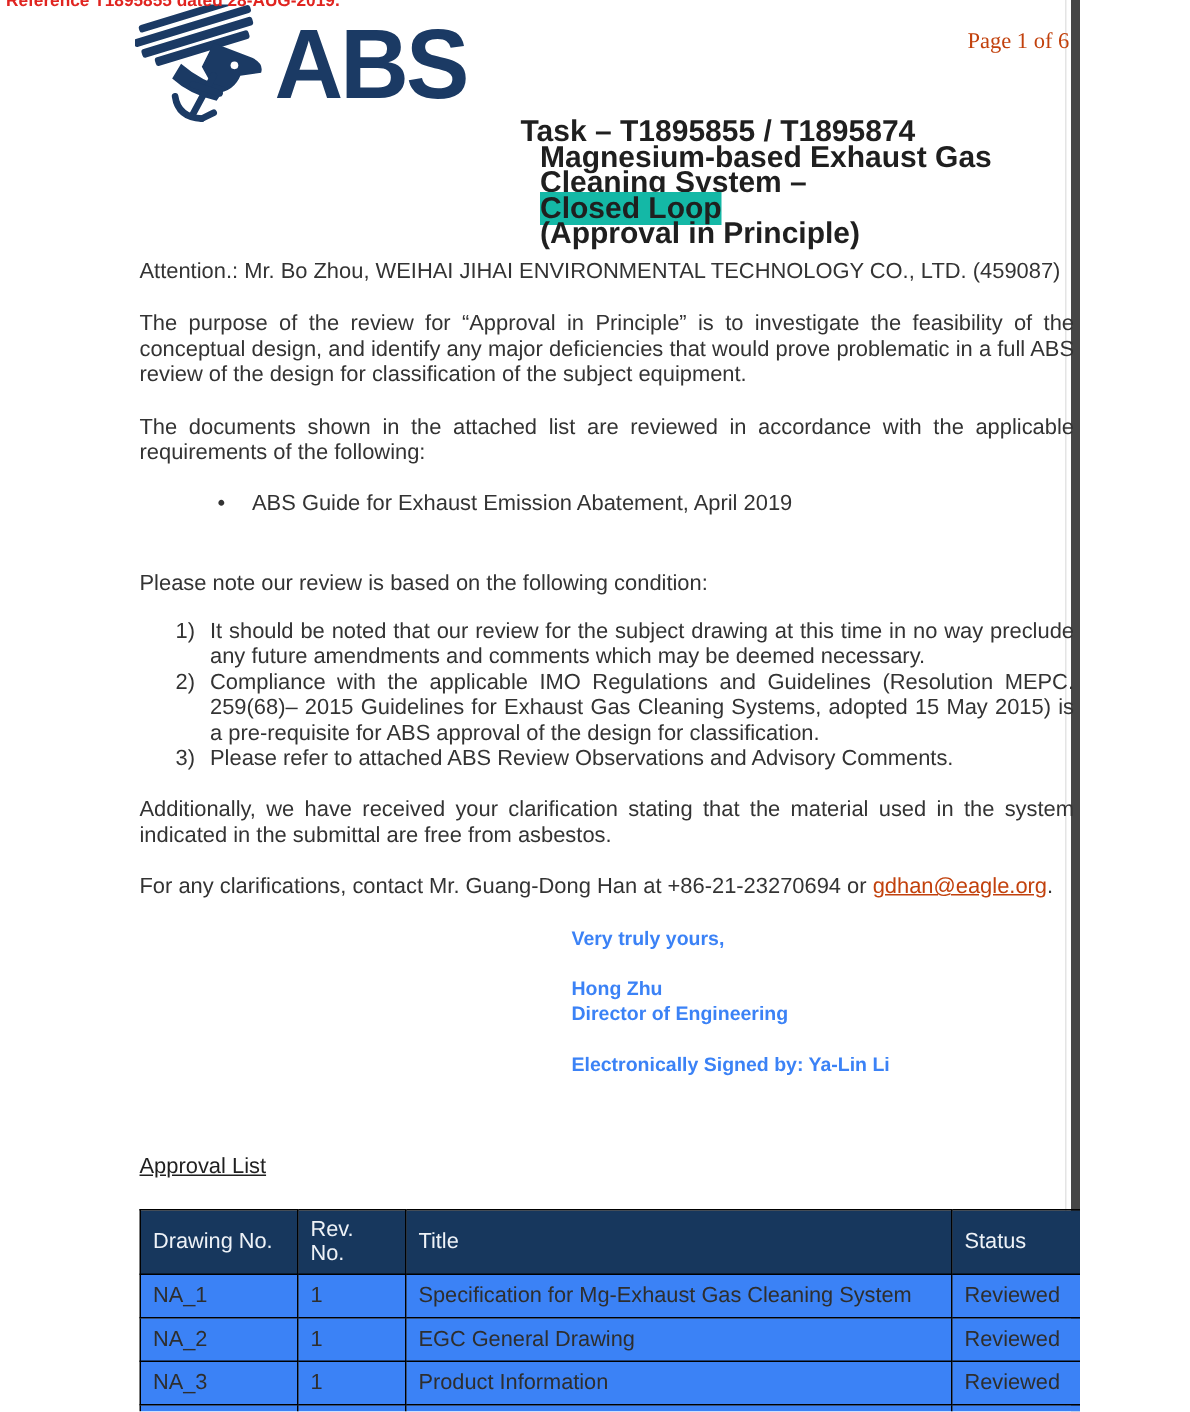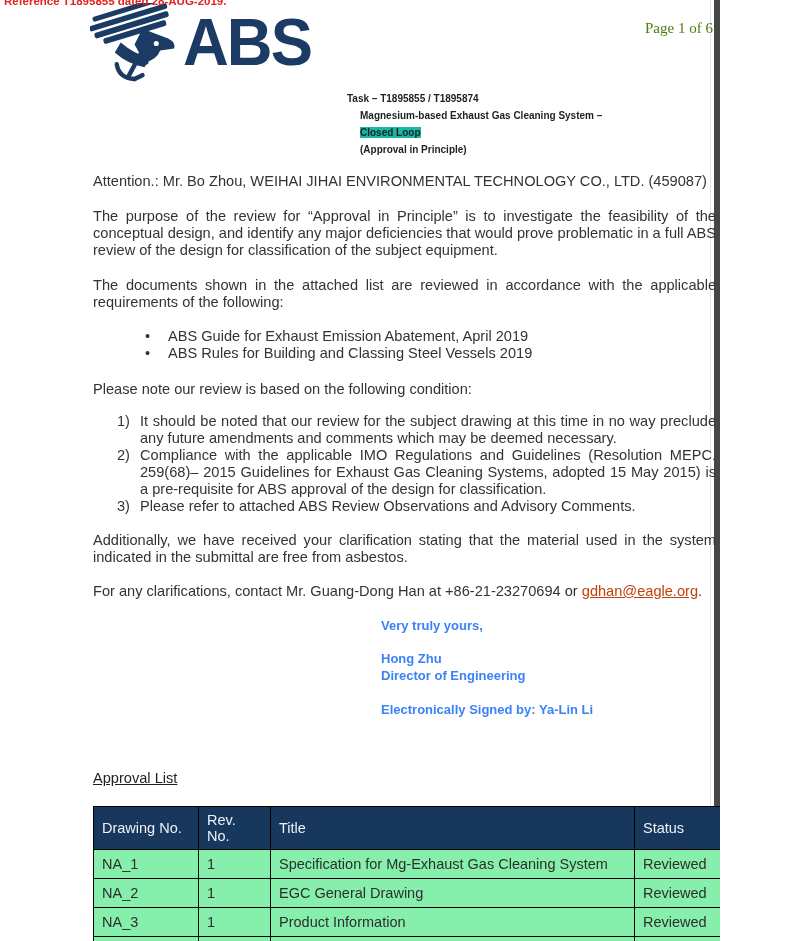--- a/index.html
+++ b/index.html
@@ -11,23 +11,23 @@
   .right-line{position:absolute;right:9px;top:0;width:1px;height:941px;background:#e4e4e4;}
 
   .stamp{position:absolute;left:4px;top:-5px;font-size:11.5px;font-weight:bold;color:#e02420;white-space:nowrap;z-index:5;}
 
   .logo{position:absolute;left:88px;top:2px;width:235px;height:86px;}
   .eagle{position:absolute;left:2px;top:1px;width:96px;height:84px;}
   .logo-text{
     position:absolute;left:95px;top:5px;font-size:66px;line-height:70px;font-weight:bold;
     letter-spacing:-2px;color:#1b3a64;font-family:"Liberation Sans",sans-serif;transform:scaleX(0.96);transform-origin:left;
   }
-  .page-num{position:absolute;left:645px;top:20px;font-family:"Liberation Serif",serif;font-size:15px;color:#4d7c0f;}
+  .page-num{position:absolute;left:645px;top:20px;font-family:"Liberation Serif",serif;font-size:15px;color:#c2410c;}
 
-  .task{position:absolute;left:347px;top:90px;width:390px;font-size:10px;font-weight:bold;line-height:17px;color:#1f1f1f;}
+  .task{position:absolute;left:347px;top:80px;width:390px;font-size:20px;font-weight:bold;line-height:17px;color:#1f1f1f;}
   .task .ind{margin-left:13px;}
   .hl{background:#14b8a6;}
 
   .block{position:absolute;left:93px;width:623px;font-size:14.6px;line-height:17px;color:#333;}
   .just{text-align:justify;}
   .attention{top:173px;}
   .p1{top:208px;}
   .p2{top:277px;}
   .bullets{top:328px;list-style:none;margin:0;padding:0;}
   .bullets li{position:relative;padding-left:75px;}
@@ -48,21 +48,21 @@
   .docs-heading{position:absolute;left:93px;top:770px;font-size:14.6px;color:#1f1f1f;text-decoration:underline;}
   .doc-table{
     position:absolute;left:93px;top:806px;width:631px;border-collapse:collapse;table-layout:fixed;
     font-size:14.5px;color:#2e2e2e;
   }
   .doc-table th{
     background:#17375d;color:#eef2f7;font-weight:normal;text-align:left;
     border:1px solid #000;padding:5px 8px;height:18px;
   }
   .doc-table td{
-    border:1px solid #000;padding:5px 8px;height:18px;vertical-align:middle;background:#86efac;
+    border:1px solid #000;padding:5px 8px;height:18px;vertical-align:middle;background:#3b82f6;
   }
 </style>
 </head>
 <body>
 
 <div class="page">
   <div class="right-line"></div>
   <div class="right-strip"></div>
 
   <div class="stamp">Reference T1895855 dated 28-AUG-2019.</div>
@@ -102,21 +102,20 @@
   <div class="block attention">Attention.: Mr. Bo Zhou, WEIHAI JIHAI ENVIRONMENTAL TECHNOLOGY CO., LTD. (459087)</div>
 
   <div class="block p1 just">The purpose of the review for “Approval in Principle” is to investigate the feasibility of the conceptual design, and identify any major deficiencies that would prove problematic in a full ABS review of the design for classification of the subject equipment.</div>
 
   <div class="block p2 just">The documents shown in the attached list are reviewed in accordance with the applicable requirements of the following:</div>
 
   <ul class="block bullets">
 
       <li>ABS Guide for Exhaust Emission Abatement, April 2019</li>
 
-      <li>ABS Rules for Building and Classing Steel Vessels 2019</li>
     </ul>
 
   <div class="block p3">Please note our review is based on the following condition:</div>
 
   <ol class="block conds">
 
       <li>
         <span class="num">1)</span>
         <span>It should be noted that our review for the subject drawing at this time in no way preclude any future amendments and comments which may be deemed necessary.</span>
       </li>

